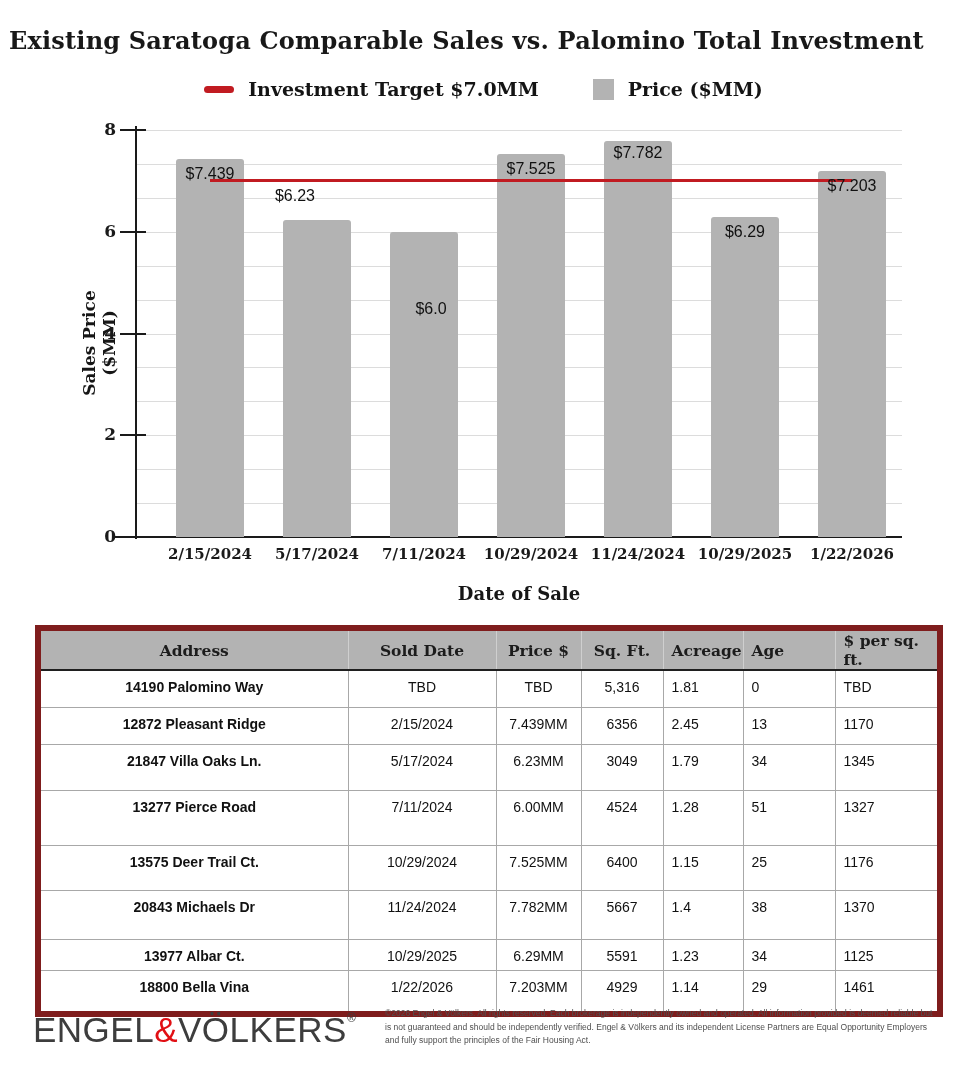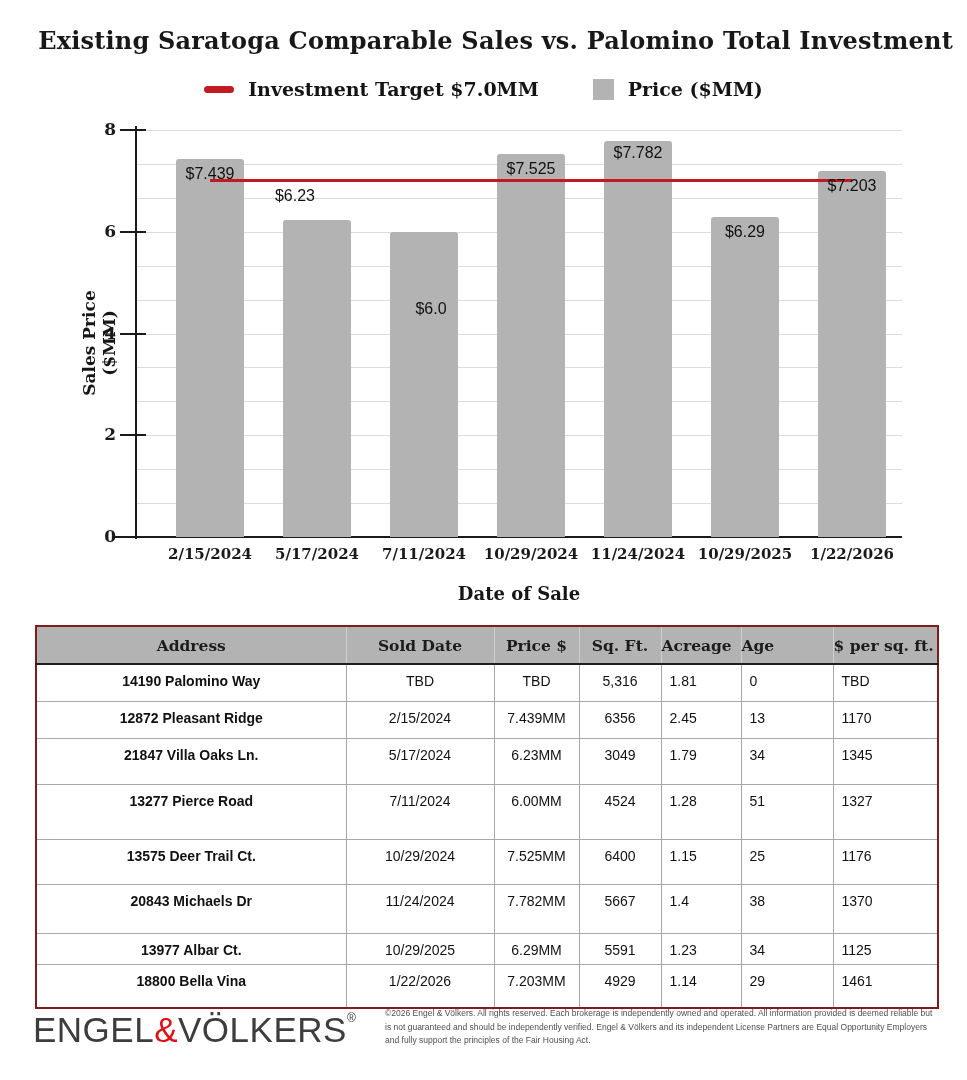--- a/index.html
+++ b/index.html
@@ -1,20 +1,20 @@
 <!DOCTYPE html>
 <html><head>
 <meta charset="utf-8">
 <style>
   html,body{margin:0;padding:0;background:#fff;}
   #page{position:relative;width:967px;height:1080px;background:#ffffff;overflow:hidden;
         font-family:"Liberation Sans",sans-serif;}
 
   
-  #title{position:absolute;left:0;top:26px;width:953px;text-align:right;
+  #title{position:absolute;left:9px;top:26px;width:953px;text-align:left;
          font-family:"DejaVu Serif",serif;font-weight:600;font-size:24px;color:#181818;
          letter-spacing:.2px;}
   #legend{position:absolute;left:0;top:78px;width:967px;display:flex;justify-content:center;
           align-items:center;gap:14px;}
   .legend-dash{width:30px;height:7px;border-radius:3.5px;}
   .legend-square{width:21px;height:21px;}
   .legend-label{font-family:"DejaVu Serif",serif;font-weight:700;font-size:19px;color:#141414;}
   .legend-gap{width:26px;}
 
   
@@ -32,29 +32,29 @@
              font-family:"Liberation Sans",sans-serif;font-weight:500;font-size:16px;color:#111;}
   .target-line{position:absolute;height:3px;}
   #ylabel{position:absolute;left:19px;top:323px;width:160px;text-align:center;
           transform:rotate(-90deg);font-family:"DejaVu Serif",serif;font-weight:600;
           font-size:17px;color:#161616;}
   #xlabel{position:absolute;left:369px;top:583px;width:300px;text-align:center;
           font-family:"DejaVu Serif",serif;font-weight:600;font-size:18px;color:#161616;}
 
   
   #comps-table{position:absolute;left:35px;top:625px;width:902px;border-collapse:collapse;
-               table-layout:fixed;border:2px solid #7f1d1d;}
+               table-layout:fixed;border:6px solid #7f1d1d;}
   #comps-table th{background:#b3b3b3;font-family:"DejaVu Serif",serif;font-weight:600;
                   font-size:15.5px;color:#1c1c1c;border-bottom:2px solid #1f1f1f;
                   border-left:1px solid #cfcfcf;padding:0;}
   #comps-table td{font-family:"Liberation Sans",sans-serif;font-size:14px;color:#111;
                   border:1px solid #a8a8a8;vertical-align:top;padding:8px 0 0 0;}
   #comps-table td.c-left{text-align:left;padding-left:8px;}
   #comps-table td.c-center{text-align:center;}
-  #comps-table th.c-left{text-align:left;}
+  #comps-table th.c-left{text-align:left;padding-left:8px;}
   #comps-table th.c-center{text-align:center;}
   #comps-table td.addr{font-weight:700;}
 
   
   #logo{position:absolute;left:33px;top:1010px;font-family:"Liberation Sans",sans-serif;
         font-weight:500;font-size:35px;letter-spacing:.5px;color:#3d3d3d;white-space:nowrap;}
   #logo .amp{font-weight:500;}
   #logo .reg{font-size:12px;vertical-align:20px;color:#3d3d3d;}
   #copyright{position:absolute;left:385px;top:1007px;width:550px;
              font-family:"Liberation Sans",sans-serif;font-size:8.5px;line-height:1.6;

